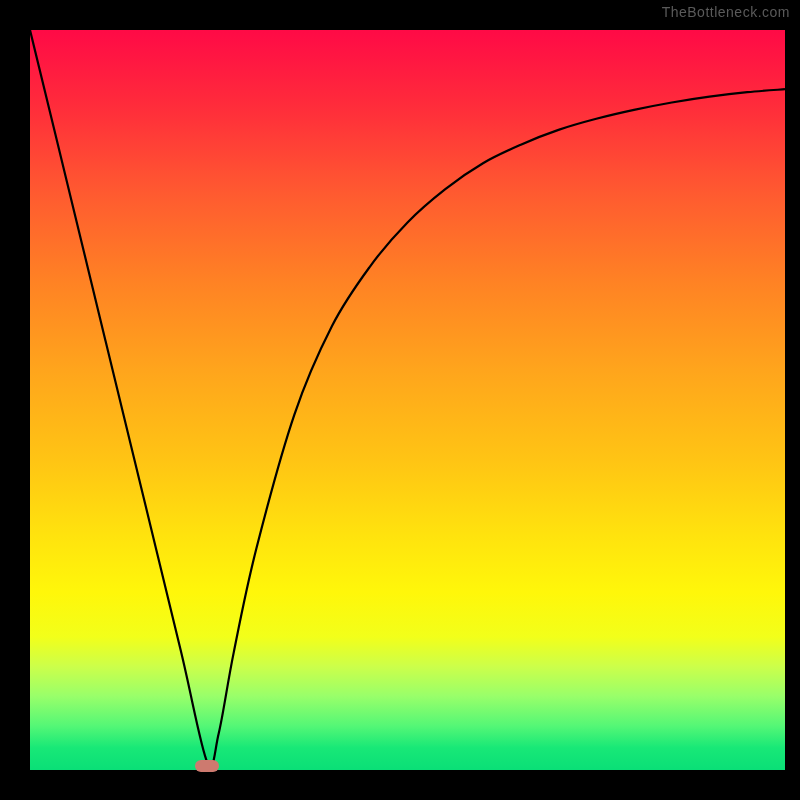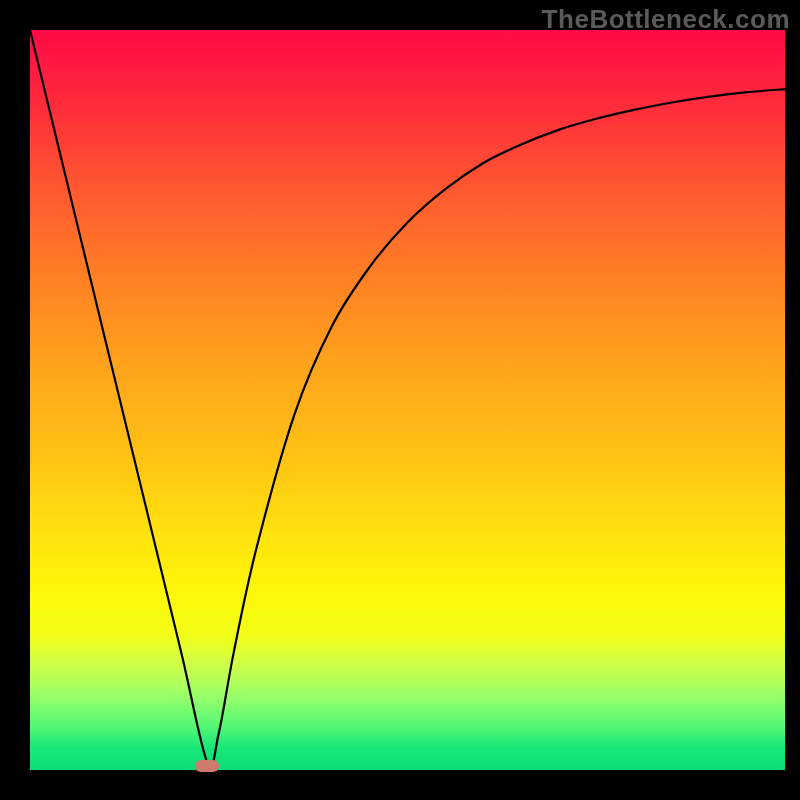--- a/index.html
+++ b/index.html
@@ -15,22 +15,22 @@
     position: relative;
     width: 800px;
     height: 800px;
     background: #000;
   }
   .watermark {
     position: absolute;
     top: 4px;
     right: 10px;
     color: #5a5a5a;
-    font-size: 26px;
-    font-weight: 700;
+    font-size: 14px;
+    font-weight: 400;
     letter-spacing: 0.5px;
   }
   .plot-area {
     position: absolute;
     left: 30px;
     top: 30px;
     width: 755px;
     height: 740px;
     background: linear-gradient(to bottom,
       #ff0a46 0%,

